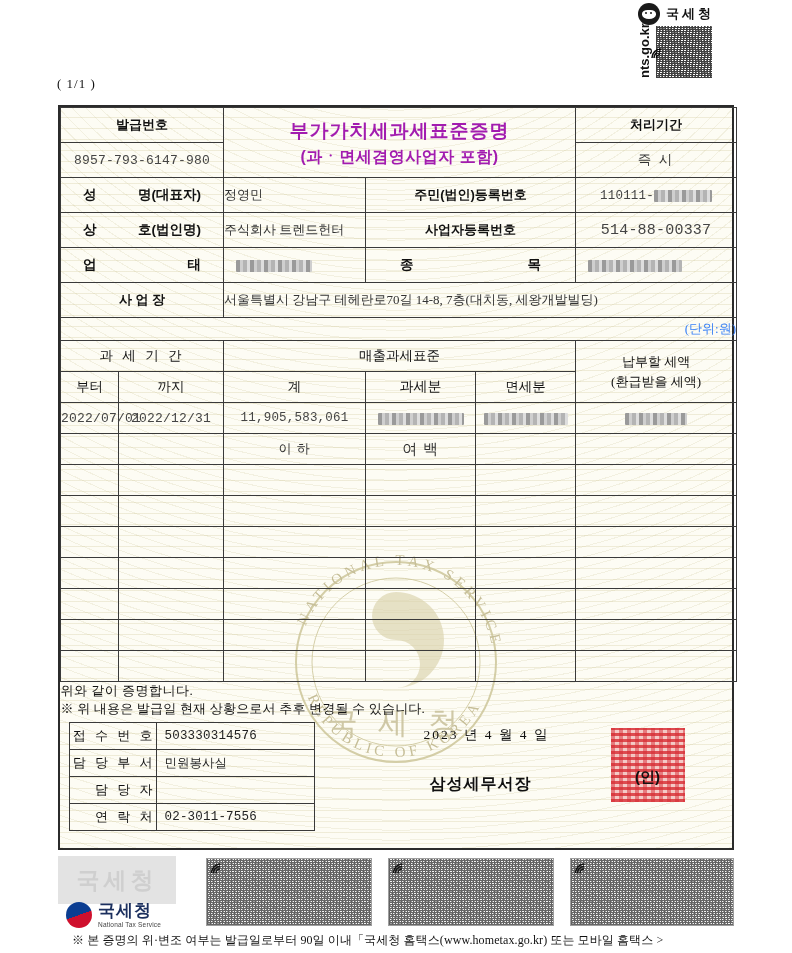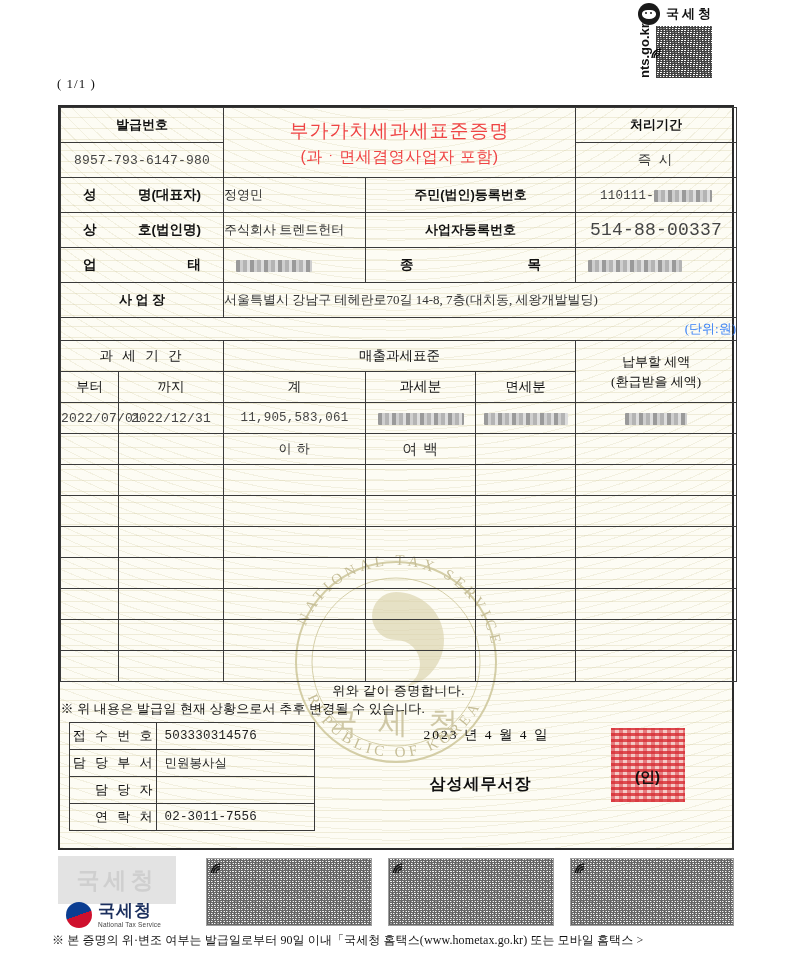--- a/index.html
+++ b/index.html
@@ -53,33 +53,33 @@
   table.doc td{border:1px solid #3a3a3a;padding:0;vertical-align:middle;font-size:13px;}
   .nb{border:0 !important;}
 
   .lbl{font-family:"Liberation Sans","DejaVu Sans",sans-serif;font-weight:bold;font-size:13.5px;text-align:center;color:#111;}
   .lbl-sp{font-family:"Liberation Sans","DejaVu Sans",sans-serif;font-weight:bold;font-size:13.5px;color:#111;
           display:flex;justify-content:space-between;padding:0 22px;}
   .val{font-size:13px;padding-left:12px;color:#333;}
   .ctr{text-align:center;}
   .mono{font-family:"Liberation Mono","DejaVu Sans Mono",monospace;font-size:12px;letter-spacing:.2px;color:#444;}
 
-  .title{font-family:"Liberation Sans","DejaVu Sans",sans-serif;font-weight:normal;text-align:center;line-height:1.45;color:#ef4444;}
+  .title{font-family:"Liberation Sans","DejaVu Sans",sans-serif;font-weight:bold;text-align:center;line-height:1.45;color:#a21caf;}
   .title .t1{font-size:19px;letter-spacing:1px;}
   .title .t2{font-size:16px;letter-spacing:.5px;}
 
   
   .red{display:inline-block;height:12px;vertical-align:middle;
      background:
        repeating-linear-gradient(90deg,#9a9a9a 0 4px,#cfcfcf 4px 7px,#b4b4b4 7px 11px,#dedede 11px 14px);
      filter:blur(.6px);border-radius:1px;}
 
   .unitrow{text-align:right;padding-right:10px;font-size:12.5px;color:#3b82f6;}
 
-  .cert{text-align:center;font-size:14px;letter-spacing:.5px;padding:16px 0 6px;}
+  .cert{font-size:14px;letter-spacing:.5px;padding:16px 0 6px;}
   .note{font-size:13px;letter-spacing:.2px;padding:2px 0 6px 4px;}
 
   .smalltbl{border-collapse:collapse;table-layout:fixed;width:246px;}
   .smalltbl td{border:1px solid #3a3a3a;height:26px;font-size:13px;}
   .smalltbl .k{width:86px;text-align:right;letter-spacing:3px;}
   .smalltbl .v{padding-left:8px;font-size:12.5px;color:#222;}
 
   .signwrap{position:relative;text-align:center;}
   .signdate{font-size:13.5px;letter-spacing:2px;}
   .signoffice{font-family:"Liberation Sans","DejaVu Sans",sans-serif;font-weight:bold;font-size:16px;letter-spacing:1px;}
@@ -104,21 +104,21 @@
   .fwave{position:absolute;top:3px;width:13px;height:14px;z-index:3;}
   .logobox{position:absolute;left:0;top:-2px;width:118px;height:48px;background:#e3e3e3;
       display:flex;align-items:center;justify-content:center;}
   .logobox span{font-family:"Liberation Sans","DejaVu Sans",sans-serif;font-weight:bold;font-size:23px;letter-spacing:4px;color:#cfcfcf;}
   .logorow{position:absolute;left:8px;top:44px;display:flex;align-items:center;gap:6px;}
   .taegeuk{width:26px;height:26px;border-radius:50%;position:relative;overflow:hidden;
       background:linear-gradient(160deg,#0b3d91 0 50%,#cf102d 50% 100%);}
   .taegeuk:after{content:"";position:absolute;left:4px;top:4px;width:18px;height:18px;border-radius:50%;background:#fff;opacity:.0;}
   .logotxt{font-family:"Liberation Sans","DejaVu Sans",sans-serif;font-weight:bold;font-size:17px;letter-spacing:1px;color:#1b2f5e;line-height:1;}
   .logosub{font-family:"Liberation Sans","DejaVu Sans",sans-serif;font-size:6.5px;color:#444;letter-spacing:.2px;margin-top:2px;}
-  .fnote{position:absolute;left:52px;top:932px;font-size:12px;letter-spacing:.1px;color:#111;
+  .fnote{position:absolute;left:72px;top:932px;font-size:12px;letter-spacing:.1px;color:#111;
      font-family:"Liberation Serif","DejaVu Serif",serif;}
 </style>
 </head>
 <body>
 
 <div class="page">
 
   <div class="nts-head">
     <div class="brandrow">
       <div class="nts-mascot"></div>
@@ -198,21 +198,21 @@
 
       <tr>
         <td colspan="2" style="height:34px">
           <div class="lbl-sp">
                 <span>상</span>
                 <span>호(법인명)</span>
               </div>
         </td>
         <td class="val">주식회사  트렌드헌터</td>
         <td colspan="2" class="lbl">사업자등록번호</td>
-        <td class="ctr mono" style="font-size:18px">514-88-00337</td>
+        <td class="ctr mono" style="font-size:15px">514-88-00337</td>
       </tr>
 
       <tr>
         <td colspan="2" style="height:34px">
           <div class="lbl-sp">
                 <span>업</span>
                 <span>태</span>
               </div>
         </td>
         <td style="padding-left:12px"><span class="red" style="width:76px"></span></td>

